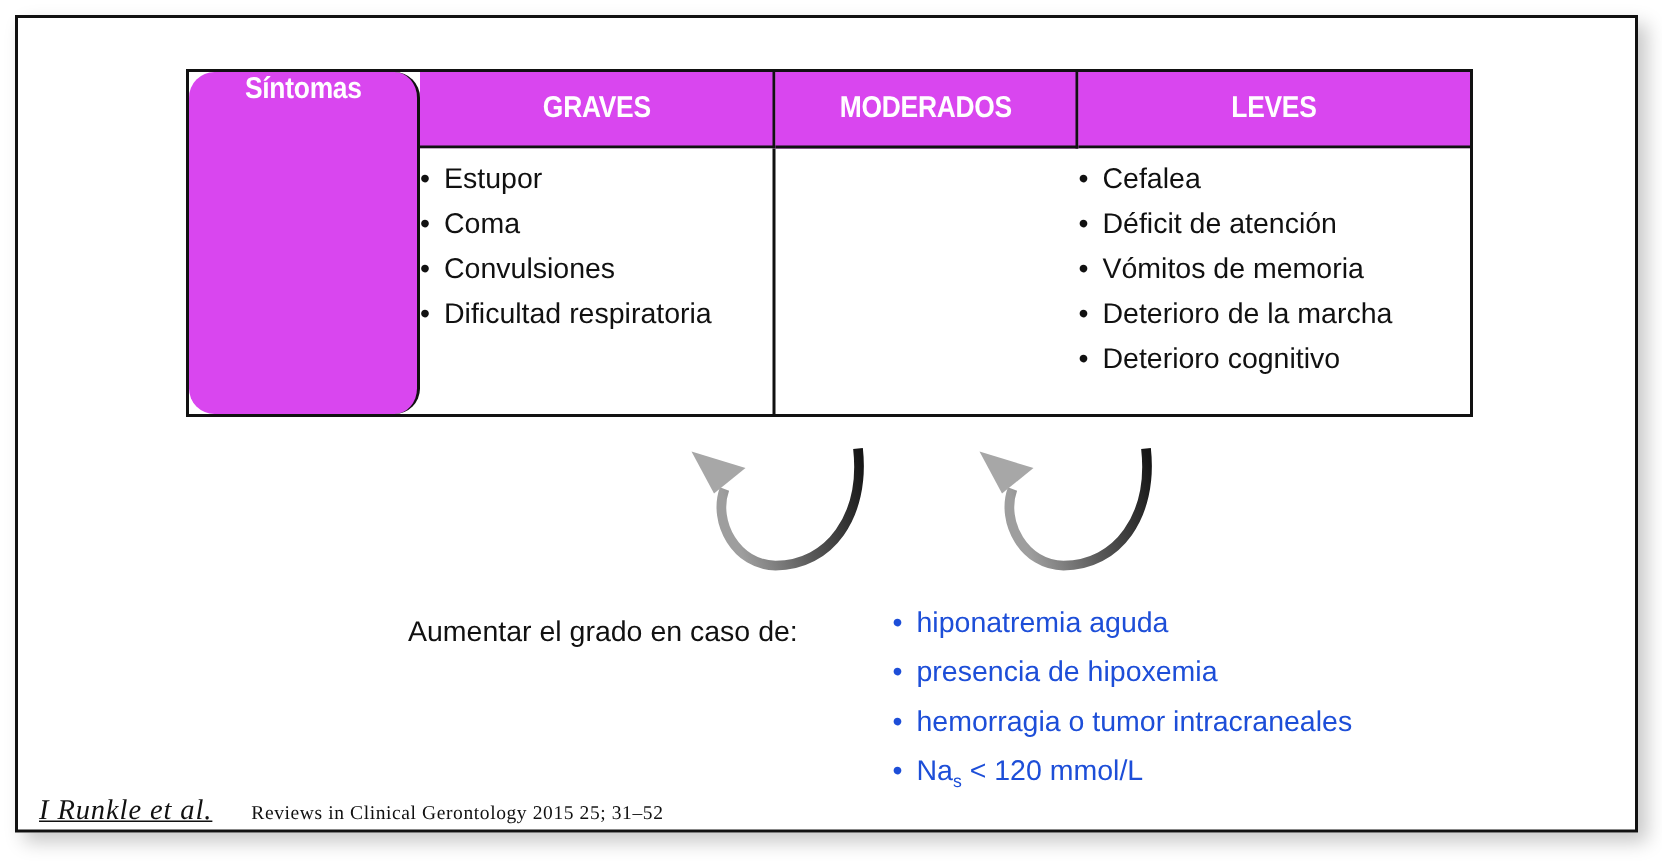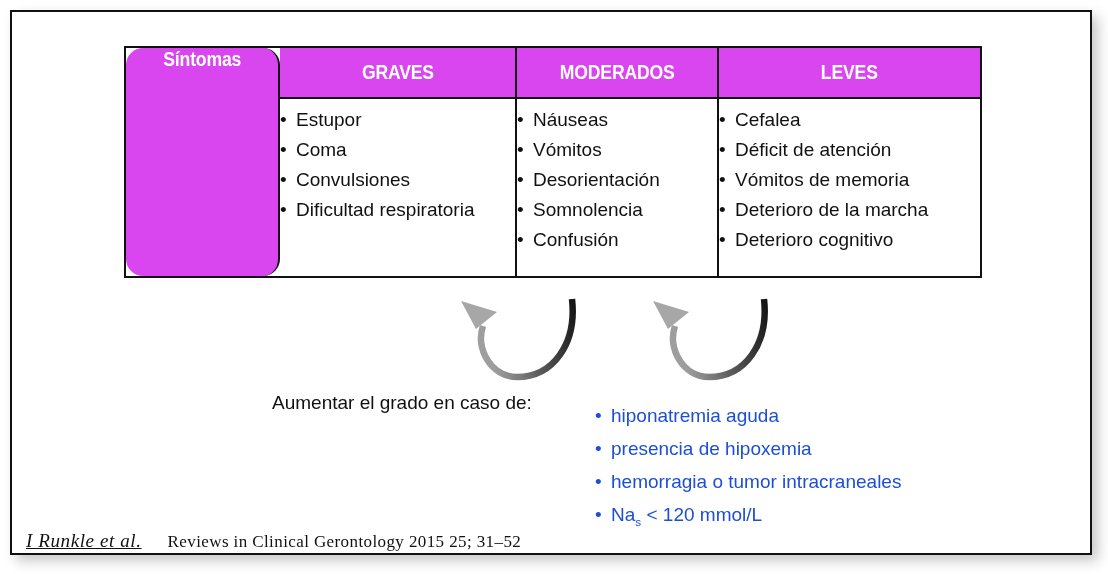--- a/index.html
+++ b/index.html
@@ -46,37 +46,37 @@
     margin:0; padding:6px 4px 0 0; list-style:none;
     font-size:19px; line-height:30px; color:#111;
   }
   li::before { content:"•"; display:inline-block; width:16px; }
   
   .arrow { position:absolute; top:280px; }
   .arrow-1 { left:438px; }
   .arrow-2 { left:630px; }
   
   .esc-label {
-    position:absolute; left:260px; top:380px;
+    position:absolute; left:260px; top:399px;
     font-size:19px; line-height:22px; color:#111;
   }
   .esc-list {
     position:absolute; left:583px; top:387px;
     margin:0; padding:0; list-style:none;
     font-size:19px; line-height:33px; color:#1d4ed8;
   }
   .esc-list sub { font-size:0.62em; }
   
   .citation {
     position:absolute; left:14px; top:518px;
     font-family:"Liberation Serif","DejaVu Serif",serif;
     color:#111; white-space:nowrap;
   }
   .cit-authors { font-style:italic; font-size:19px; letter-spacing:0.6px; margin-right:26px;text-decoration:underline; }
-  .cit-source { font-size:17px; letter-spacing:0.4px; }
+  .cit-source { font-size:13px; letter-spacing:0.4px; }
 </style>
 </head>
 <body>
 
 <div class="page">
   <div class="card">
 
     <div class="symptoms-table">
       <div class="cell rowhead gray">
         <span class="rowhead-label">Síntomas</span>
@@ -91,29 +91,20 @@
       <div class="cell colhead gray col4 last">
         <span class="head-label">LEVES</span>
       </div>
 
       <div class="cell bodycell col2">
         <ul>
             <li>Estupor</li>
             <li>Coma</li>
             <li>Convulsiones</li>
             <li>Dificultad respiratoria</li>
-          </ul>
-      </div>
-      <div class="cell bodycell col3">
-        <ul>
-            <li>Náuseas</li>
-            <li>Vómitos</li>
-            <li>Desorientación</li>
-            <li>Somnolencia</li>
-            <li>Confusión</li>
           </ul>
       </div>
       <div class="cell bodycell col4 last">
         <ul>
             <li>Cefalea</li>
             <li>Déficit de atención</li>
             <li>Vómitos de memoria</li>
             <li>Deterioro de la marcha</li>
             <li>Deterioro cognitivo</li>
           </ul>

